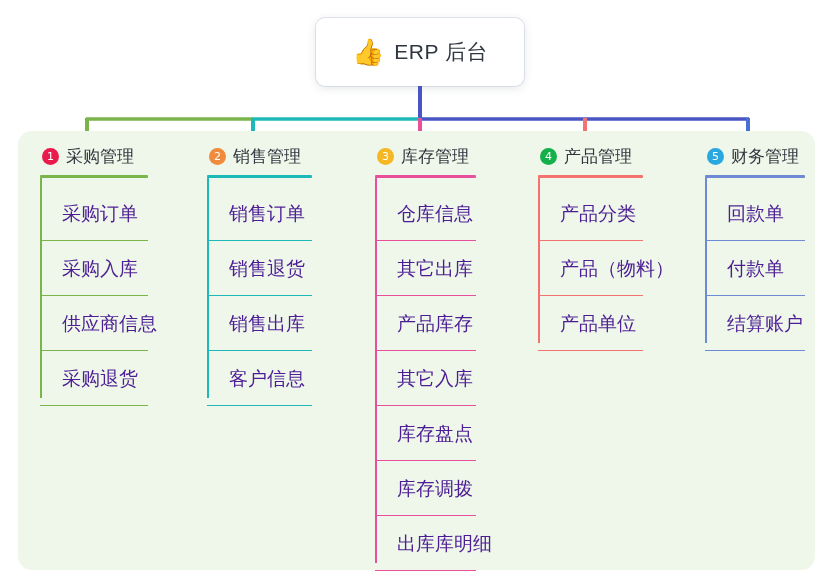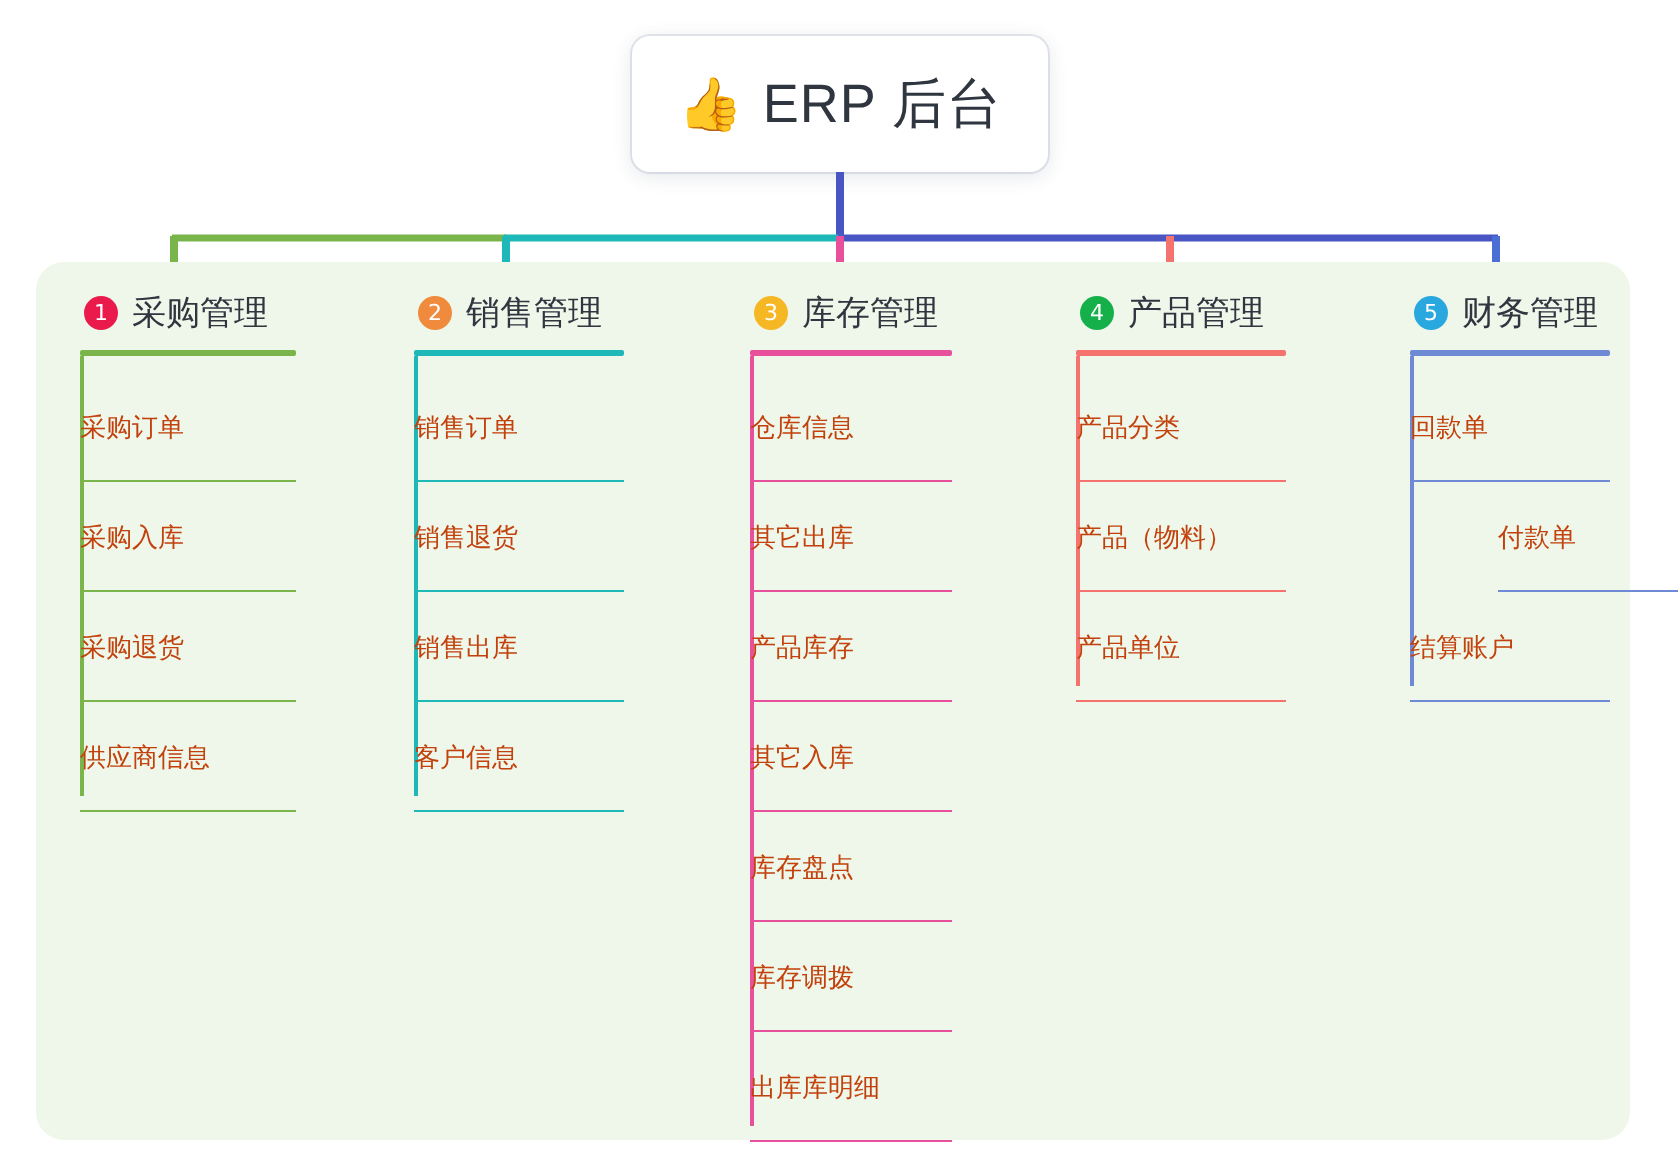--- a/index.html
+++ b/index.html
@@ -30,21 +30,21 @@
     justify-content: center;
     gap: 10px;
     box-sizing: border-box;
   }
   #root-node .thumb {
     font-size: 26px;
     line-height: 1;
     color: #f2b63c;
   }
   #root-node .root-title {
-    font-size: 27px;
+    font-size: 21px;
     color: #2f3640;
     letter-spacing: 0.5px;
     white-space: nowrap;
   }
 
   
   #connectors {
     position: absolute;
     left: 0;
     top: 0;
@@ -108,23 +108,24 @@
     bottom: 0;
     width: 2px;
   }
   .item {
     position: relative;
     box-sizing: border-box;
     display: flex;
     align-items: center;
   }
   .item-label {
-    font-size: 13px;
-    color: #c2410c;
+    font-size: 19px;
+    color: #4c1d95;
     white-space: nowrap;
+    padding-left: 22px;
   }
   .item-rule {
     position: absolute;
     left: 0;
     bottom: 0;
     height: 1.5px;
   }
 </style>
 </head>
 <body>
@@ -162,25 +163,25 @@
         <div class="spine" style="background: rgb(121, 181, 74); height: 220px;"></div>
         <div class="item" style="height: 55px;">
           <span class="item-label">采购订单</span>
           <div class="item-rule" style="background: rgb(121, 181, 74); width: 108px;"></div>
         </div>
         <div class="item" style="height: 55px;">
           <span class="item-label">采购入库</span>
           <div class="item-rule" style="background: rgb(121, 181, 74); width: 108px;"></div>
         </div>
         <div class="item" style="height: 55px;">
+          <span class="item-label">供应商信息</span>
+          <div class="item-rule" style="background: rgb(121, 181, 74); width: 108px;"></div>
+        </div>
+        <div class="item" style="height: 55px;">
           <span class="item-label">采购退货</span>
-          <div class="item-rule" style="background: rgb(121, 181, 74); width: 108px;"></div>
-        </div>
-        <div class="item" style="height: 55px;">
-          <span class="item-label">供应商信息</span>
           <div class="item-rule" style="background: rgb(121, 181, 74); width: 108px;"></div>
         </div>
       </div>
     </div>
     <div class="column" style="left: 207px; width: 105px;">
       <div class="col-head">
         <span class="badge" style="background: rgb(240, 138, 60);">2</span>
         <span class="col-title">销售管理</span>
       </div>
       <div class="head-rule" style="background: rgb(31, 184, 184); width: 105px;"></div>
@@ -269,21 +270,21 @@
         <span class="badge" style="background: rgb(41, 168, 224);">5</span>
         <span class="col-title">财务管理</span>
       </div>
       <div class="head-rule" style="background: rgb(111, 138, 212); width: 100px;"></div>
       <div class="items" style="height: 165px; padding-top: 8px;">
         <div class="spine" style="background: rgb(111, 138, 212); height: 165px;"></div>
         <div class="item" style="height: 55px;">
           <span class="item-label">回款单</span>
           <div class="item-rule" style="background: rgb(111, 138, 212); width: 100px;"></div>
         </div>
-        <div class="item" style="height: 55px; margin-left: 44px;">
+        <div class="item" style="height: 55px;">
           <span class="item-label">付款单</span>
           <div class="item-rule" style="background: rgb(111, 138, 212); width: 100px;"></div>
         </div>
         <div class="item" style="height: 55px;">
           <span class="item-label">结算账户</span>
           <div class="item-rule" style="background: rgb(111, 138, 212); width: 100px;"></div>
         </div>
       </div>
     </div>
   </div>

